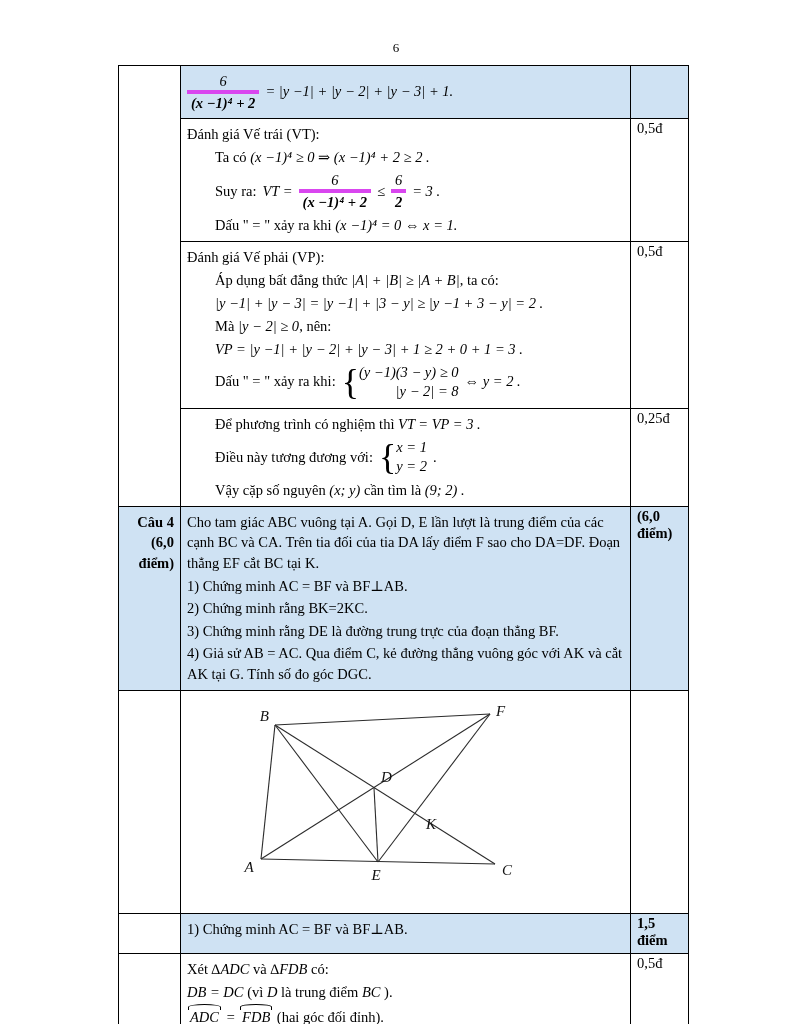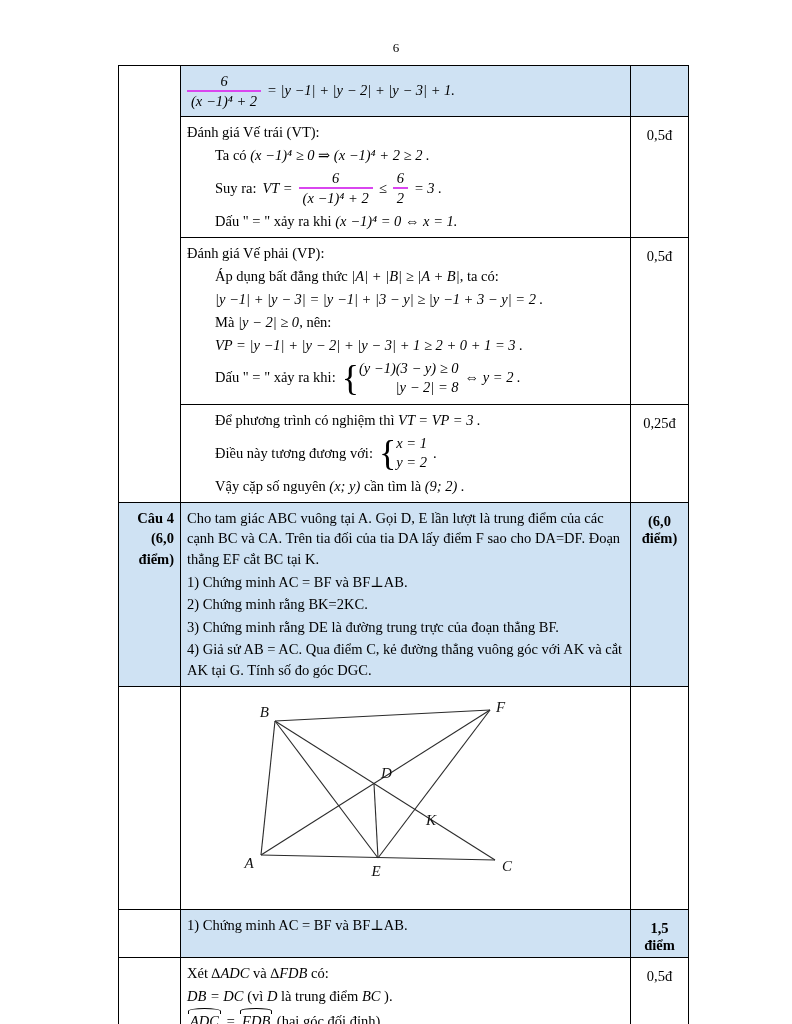--- a/index.html
+++ b/index.html
@@ -17,32 +17,32 @@
     width: 570px; border-collapse: collapse; table-layout: fixed;
     font-size: 14.5px;
   }
   col.c1 { width: 62px; } col.c2 { width: 450px; } col.c3 { width: 58px; }
   td { border: 1px solid #000; vertical-align: top; padding: 3px 6px; }
   tr.r1 { height: 50px; } tr.r2 { height: 115px; } tr.r3 { height: 165px; margin-top: 20px; }
   tr.r4 { height: 95px; }  tr.r5 { height: 160px; } tr.r6 { height: 195px; }
   tr.r7 { height: 40px; }  tr.r8 { height: 75px; }
 
   .hl { background: #cfe2f3; }
-  .score-cell { text-align: center; padding-top: 10px; }
+  .score-cell { padding-top: 1px; }
   .bold { font-weight: bold; }
 
   .m { font-style: italic; }
   .tline { line-height: 1.45; margin: 2px 0; }
   .indent { margin-left: 28px; }
   .mline { display: flex; align-items: center; flex-wrap: wrap; gap: 6px; margin: 3px 0; line-height: 1.35; }
   .mline.indent { margin-left: 28px; }
 
   .frac { display: inline-flex; flex-direction: column; align-items: center; line-height: 1.25; }
   .frac .num, .frac .den { padding: 0 4px; text-align: center; }
-  .frac .den { border-top: 2px solid #d946ef; }
+  .frac .den { border-top: 4px solid #d946ef; font-weight: bold; }
 
   .cases { display: inline-flex; align-items: center; }
   .cases .brace { font-size: 36px; line-height: 1; font-weight: 400; }
   .cases .stack { display: inline-flex; flex-direction: column; line-height: 1.35; text-align: right; }
 
   .arc { position: relative; display: inline-block; font-style: italic; padding: 2px 3px 0; text-align: center; }
   .arc::before {
     content: ""; position: absolute; left: 1px; right: 1px; top: -1px; height: 5px;
     border: 1px solid #000; border-bottom: none; border-radius: 100% 100% 0 0;
   }

